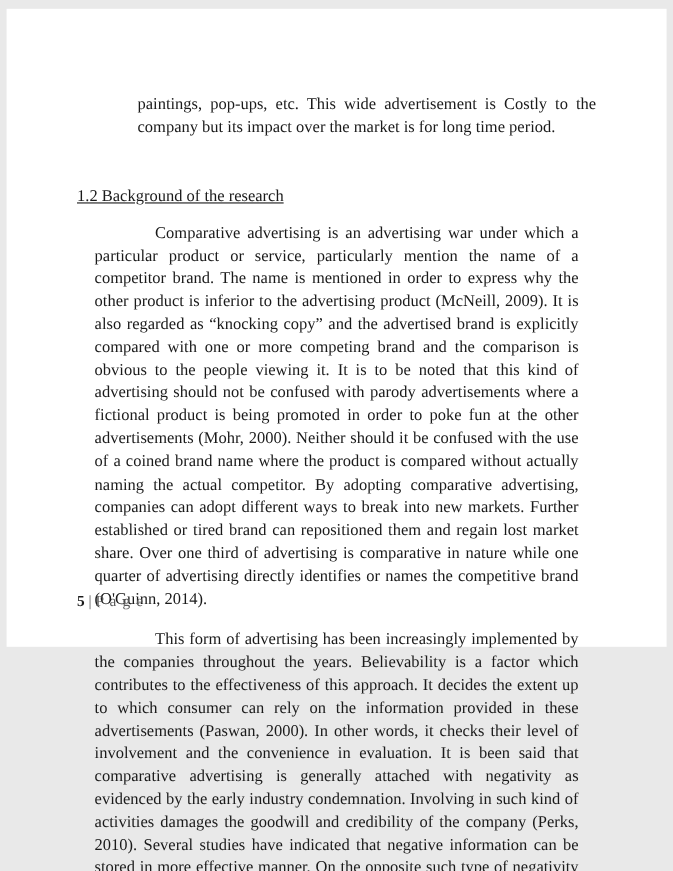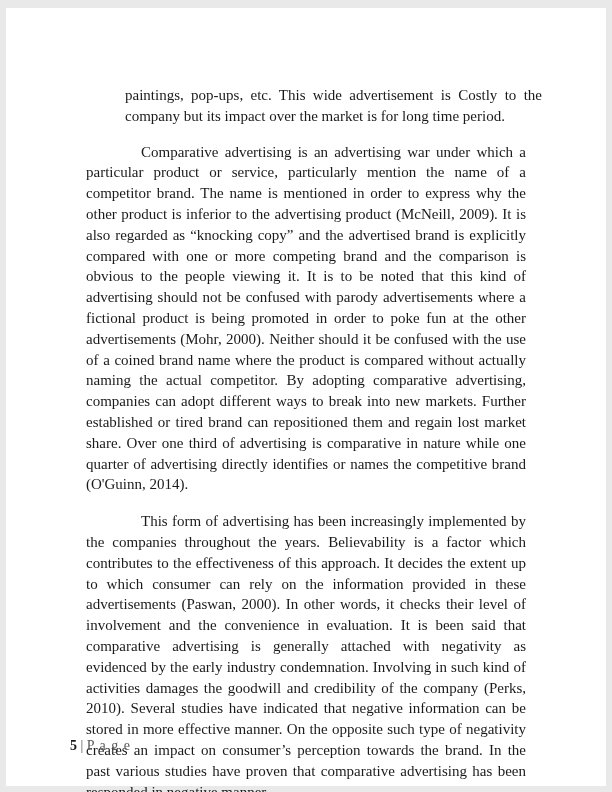--- a/index.html
+++ b/index.html
@@ -12,21 +12,21 @@
     background: #e9e9e9;
     font-family: "Liberation Serif", serif;
     position: relative;
     overflow: hidden;
   }
   .page {
     position: absolute;
     left: 6px;
     top: 8px;
     width: 600px;
-    height: 778px;
+    height: 580px;
     background: #ffffff;
     box-sizing: border-box;
   }
   .content {
     position: absolute;
     left: 64px;   
     top: 62px;
     width: 472px;
     font-size: 15px;
     line-height: 20.8px;
@@ -67,20 +67,21 @@
 </style>
 </head>
 <body>
 
 <div class="page">
 
   <div class="content">
 
     <p class="indented-block">paintings, pop-ups, etc. This wide advertisement is Costly to the company but its impact over the market is for long time period.</p>
 
+    <h2 class="section-heading">1.2 Background of the research</h2>
 
     <p class="para first">Comparative advertising is an advertising war under which a particular product or service, particularly mention the name of a competitor brand. The name is mentioned in order to express why the other product is inferior to the advertising product (McNeill, 2009). It is also regarded as “knocking copy” and the advertised brand is explicitly compared with one or more competing brand and the comparison is obvious to the people viewing it. It is to be noted that this kind of advertising should not be confused with parody advertisements where a fictional product is being promoted in order to poke fun at the other advertisements (Mohr, 2000). Neither should it be confused with the use of a coined brand name where the product is compared without actually naming the actual competitor. By adopting comparative advertising, companies can adopt different ways to break into new markets. Further established or tired brand can repositioned them and regain lost market share. Over one third of advertising is comparative in nature while one quarter of advertising directly identifies or names the competitive brand (O'Guinn, 2014).</p>
 
     <p class="para">This form of advertising has been increasingly implemented by the companies throughout the years. Believability is a factor which contributes to the effectiveness of this approach. It decides the extent up to which consumer can rely on the information provided in these advertisements (Paswan, 2000). In other words, it checks their level of involvement and the convenience in evaluation. It is been said that comparative advertising is generally attached with negativity as evidenced by the early industry condemnation. Involving in such kind of activities damages the goodwill and credibility of the company (Perks, 2010). Several studies have indicated that negative information can be stored in more effective manner. On the opposite such type of negativity creates an impact on consumer’s perception towards the brand. In the past various studies have proven that comparative advertising has been responded in negative manner.</p>
 
   </div>
 
   <div class="footer">
     <span class="page-num">5</span><span> | </span><span class="page-label">P a g e</span>
   </div>

